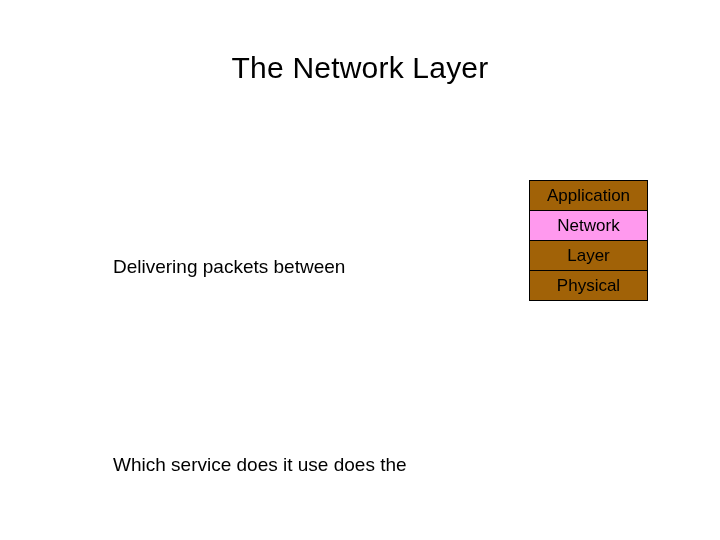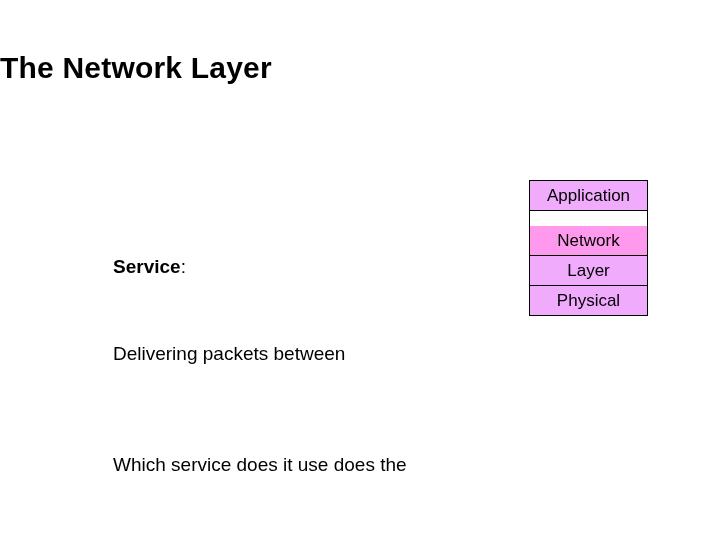--- a/index.html
+++ b/index.html
@@ -19,24 +19,24 @@
     color: #000000;
     -webkit-font-smoothing: antialiased;
   }
 
   
   #slide-title {
     position: absolute;
     left: 0;
     top: 30px;
     width: 720px;
-    text-align: left;
+    text-align: center;
     font-size: 30px;
     line-height: 36px;
-    font-weight: bold;
+    font-weight: normal;
     letter-spacing: 0.2px;
     white-space: pre;
   }
 
   
   .body-block {
     position: absolute;
     left: 113px;
     font-size: 19px;
     line-height: 29px;
@@ -77,37 +77,35 @@
 
   .stack-row {
     height: 30px;
     line-height: 29px;
     border-bottom: 1px solid #000000;
     box-sizing: border-box;
     text-align: center;
     font-size: 17px;
     font-weight: normal;
     white-space: pre;
-    background: #f0abfc;
+    background: #a16207;
   }
 
   .stack-row.highlight {
     background: #ff99ee;
-    margin-top: 15px;
   }
 </style>
 </head>
 <body>
 
 <div id="slide">
 
   <h1 id="slide-title">The Network Layer</h1>
 
   <div id="service-block" class="body-block">
-    <span class="text-line"><span class="bold-term">Service</span><span>:</span></span>
     <span class="text-line">Delivering packets between</span>
   </div>
 
   <div id="question-block" class="body-block">
     <span class="text-line">Which service does it use does the</span>
     <span class="text-line">link layer?</span>
   </div>
 
   <div id="protocol-stack" style="border-color: rgb(0, 0, 0);">
     <div class="stack-row" style="border-bottom-color: rgb(0, 0, 0);">Application</div>

